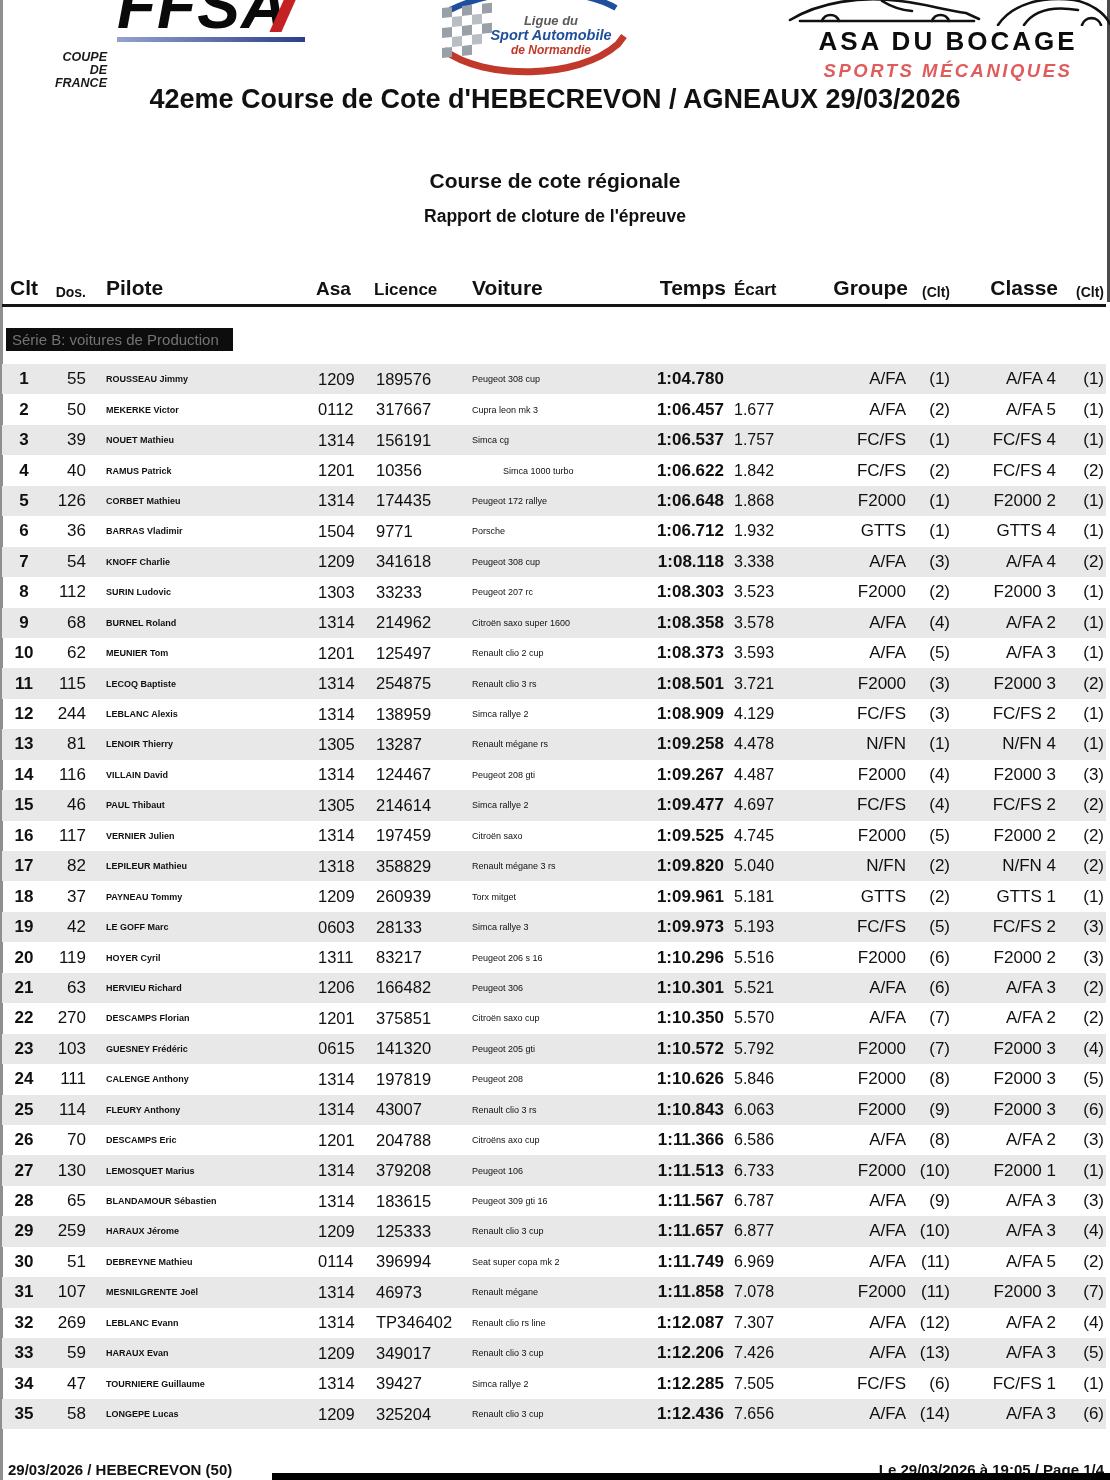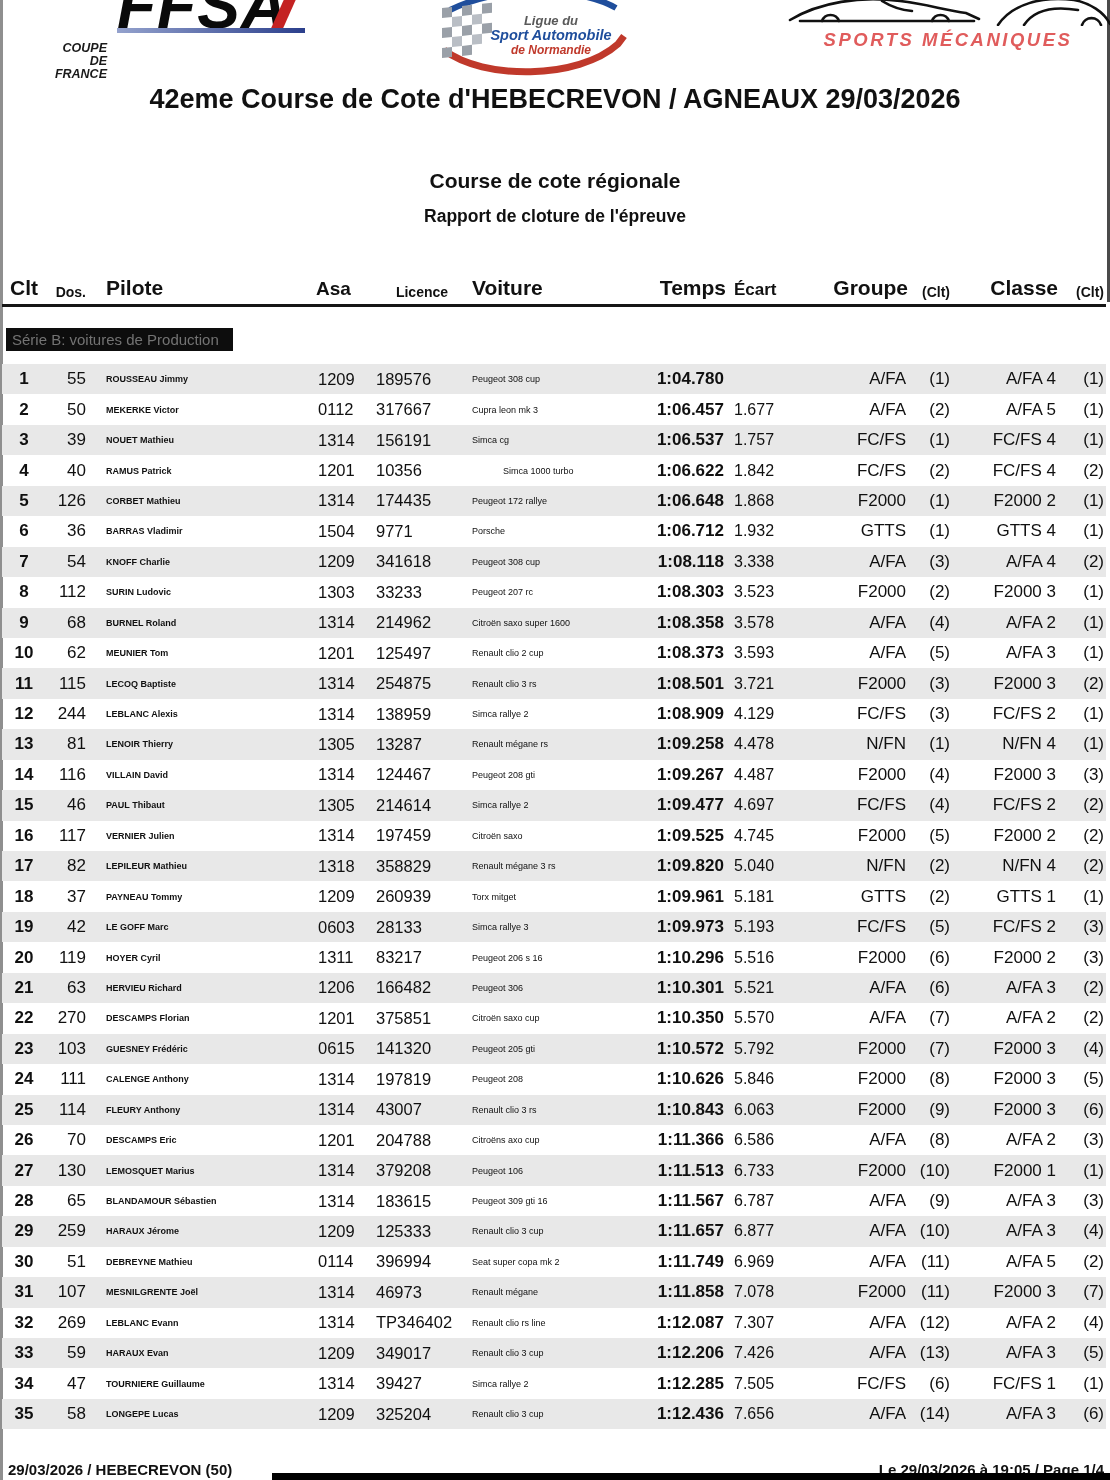--- a/index.html
+++ b/index.html
@@ -6,21 +6,21 @@
   body{
     width:1110px;height:1480px;position:relative;overflow:hidden;
     background:#ffffff;color:#111;
     font-family:"Liberation Sans",sans-serif;
   }
   .edge-left{position:absolute;left:0;top:0;width:3px;height:1480px;background:#8f8f8f;}
   .edge-right{position:absolute;right:0;top:0;width:3px;height:302px;background:#4a4a4a;}
 
   
   .logo-ffsa{position:absolute;left:43px;top:0;width:270px;}
-  .ffsa-top{position:relative;height:28px;overflow:hidden;}
+  .ffsa-top{position:relative;height:37px;overflow:hidden;}
   .ffsa-word{position:absolute;left:74px;top:-26px;font-size:64px;line-height:1;
     font-weight:900;font-style:italic;letter-spacing:1px;color:#0a0a0a;}
   .ffsa-slash{position:absolute;left:238px;top:-20px;width:12px;height:52px;
     background:#c42222;transform:skewX(-24deg);}
   .ffsa-rule{margin-left:74px;width:188px;height:5px;margin-top:0;
     background:linear-gradient(90deg,#94a2cd,#2b3f8c);}
   .ffsa-bottom{display:flex;margin-top:2px;}
   .coupe{width:64px;text-align:right;font-size:12.5px;font-weight:800;font-style:italic;
     line-height:1.02;color:#1a1a1a;margin-top:7px;}
   .montagne{font-size:37px;font-weight:900;font-style:italic;color:#33519e;
@@ -53,21 +53,21 @@
   
   .thead,.row{display:grid;
     grid-template-columns:44px 48px 222px 58px 96px 158px 98px 64px 118px 46px 104px 52px;}
   .thead{position:absolute;top:262px;left:2px;right:4px;height:38px;
     border-bottom:3px solid #151515;align-items:end;padding-bottom:4px;}
   .hcell{font-weight:bold;white-space:nowrap;}
   .h-clt{font-size:21px;text-align:center;}
   .h-dos{font-size:14px;text-align:right;padding-right:8px;}
   .h-pilote{font-size:21px;padding-left:12px;}
   .h-asa{font-size:19px;}
-  .h-licence{font-size:14px;text-align:center;}
+  .h-licence{font-size:17px;}
   .h-voiture{font-size:21px;padding-left:2px;}
   .h-temps{font-size:21px;text-align:right;}
   .h-ecart{font-size:17px;text-align:left;padding-left:8px;}
   .h-groupe{font-size:21px;text-align:right;}
   .h-cltg{font-size:14px;text-align:right;padding-right:4px;}
   .h-classe{font-size:21px;text-align:right;}
   .h-cltc{font-size:14px;text-align:right;padding-right:6px;}
 
   .section-badge{position:absolute;left:6px;top:328px;background:#0d0d0d;color:#737373;
     font-size:15px;height:23px;line-height:23px;padding:0 14px 0 6px;}
@@ -145,20 +145,21 @@
       <path d="M4,24 C34,6 74,0 114,5 C140,8 158,14 180,17 L193,23"></path>
       <path d="M14,25 H188"></path>
       <path d="M36,25 a9,9 0 0 1 17,0"></path>
       <path d="M146,25 a9,9 0 0 1 17,0"></path>
       <path d="M96,5 C104,10 112,14 126,15"></path>
       <path d="M212,29 C226,8 256,0 288,4 C304,7 318,16 324,28"></path>
       <path d="M238,29 C248,14 268,10 292,14"></path>
       <path d="M296,29 a10,10 0 0 1 19,0"></path>
     </g>
   </svg>
+  <div class="asa-name">ASA DU BOCAGE</div>
   <div class="asa-sub">SPORTS MÉCANIQUES</div>
 </div>
 
 <div class="doc-title">42eme Course de Cote d'HEBECREVON / AGNEAUX 29/03/2026</div>
 <div class="doc-sub1">Course de cote régionale</div>
 <div class="doc-sub2">Rapport de cloture de l'épreuve</div>
 
 <div class="thead">
   <div class="hcell h-clt">Clt</div>
   <div class="hcell h-dos">Dos.</div>

